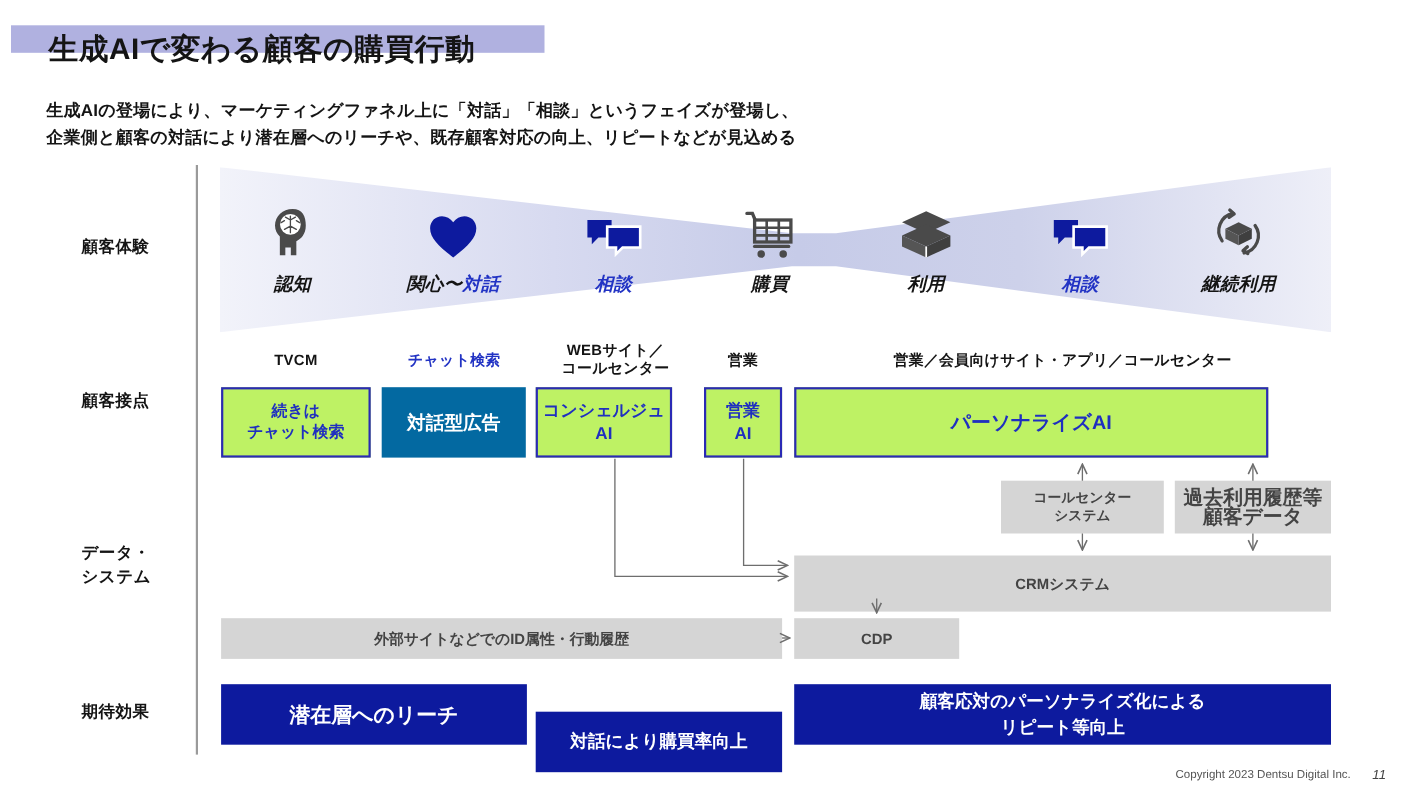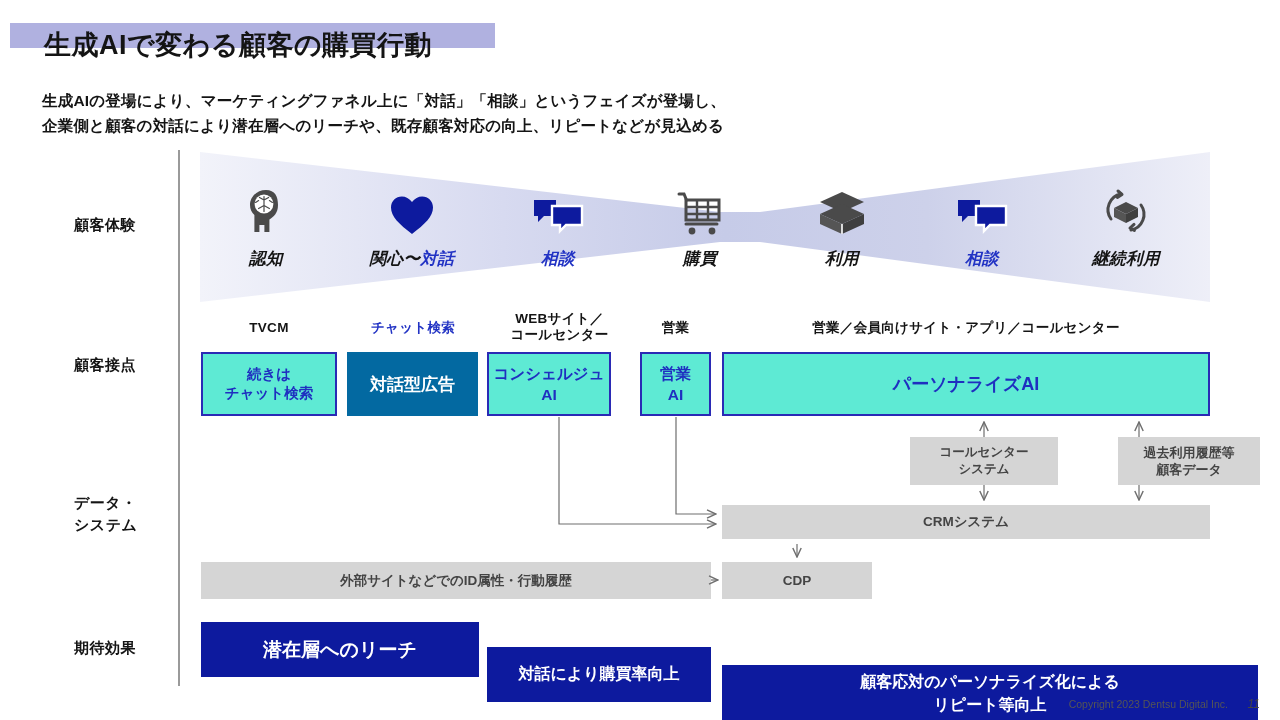--- a/index.html
+++ b/index.html
@@ -37,21 +37,21 @@
   .lbl-dark{color:#141414;}
   .lbl-blue{color:#2233c4;}
 
   
   .tp-head{position:absolute;text-align:center;font-size:13.5px;font-weight:bold;line-height:16px;letter-spacing:.3px;}
   .tp-head.dark{color:#141414;}
   .tp-head.blue{color:#2233c4;}
 
   
   .box{position:absolute;box-sizing:border-box;display:flex;align-items:center;justify-content:center;text-align:center;}
-  .box-outline{border:2px solid #2a2ab5;background:#5eead4;color:#1f2fc0;font-weight:bold;}
+  .box-outline{border:2px solid #2a2ab5;background:#bef264;color:#1f2fc0;font-weight:bold;}
   .box-filled{background:#0369a1;color:#ffffff;font-weight:bold;}
   .box-gray{background:#d5d5d5;color:#444;font-weight:bold;}
   .box-navy{background:#0d1a9e;color:#ffffff;font-weight:bold;}
 
   
   .conns{position:absolute;left:0;top:0;width:1280px;height:720px;pointer-events:none;}
 
   
   .copyright{position:absolute;right:52px;bottom:10px;font-size:10.5px;color:#555;white-space:nowrap;}
   .pageno{position:absolute;right:20px;bottom:9px;font-size:12px;font-style:italic;font-weight:normal;color:#444;}
@@ -203,59 +203,59 @@
     </div>
   </div>
 
   <div class="box box-outline" style="left:640px;top:352px;width:71px;height:64px;font-size:15.5px;line-height:21px;">
     <div>
       <div>営業</div>
       <div>AI</div>
     </div>
   </div>
 
-  <div class="box box-outline" style="left:722px;top:352px;width:488px;height:64px;font-size:18px;">
+  <div class="box box-outline" style="left:722px;top:352px;width:431px;height:64px;font-size:18px;">
     <span>パーソナライズAI</span>
   </div>
 
   <div class="box box-gray" style="left:910px;top:437px;width:148px;height:48px;font-size:12.5px;line-height:17px;">
     <div>
       <div>コールセンター</div>
       <div>システム</div>
     </div>
   </div>
 
-  <div class="box box-gray" style="left:1118px;top:437px;width:142px;height:48px;font-size:13px;line-height:17px;">
+  <div class="box box-gray" style="left:1068px;top:437px;width:142px;height:48px;font-size:18px;line-height:17px;">
     <div>
       <div>過去利用履歴等</div>
       <div>顧客データ</div>
     </div>
   </div>
 
-  <div class="box box-gray" style="left:722px;top:505px;width:488px;height:34px;font-size:13.5px;">
+  <div class="box box-gray" style="left:722px;top:505px;width:488px;height:51px;font-size:13.5px;">
     <span>CRMシステム</span>
   </div>
 
   <div class="box box-gray" style="left:201px;top:562px;width:510px;height:37px;font-size:13.5px;">
     <span>外部サイトなどでのID属性・行動履歴</span>
   </div>
 
   <div class="box box-gray" style="left:722px;top:562px;width:150px;height:37px;font-size:13.5px;">
     <span>CDP</span>
   </div>
 
   <div class="box box-navy" style="left:201px;top:622px;width:278px;height:55px;font-size:19px;">
     <span>潜在層へのリーチ</span>
   </div>
 
   <div class="box box-navy" style="left:487px;top:622px;width:224px;height:55px;font-size:16px;margin-top:25px;">
     <span>対話により購買率向上</span>
   </div>
 
-  <div class="box box-navy" style="left:722px;top:622px;width:536px;height:55px;font-size:16px;line-height:23px;margin-top:43px;">
+  <div class="box box-navy" style="left:722px;top:622px;width:488px;height:55px;font-size:16px;line-height:23px;">
     <div>
       <div>顧客応対のパーソナライズ化による</div>
       <div>リピート等向上</div>
     </div>
   </div>
 
   <svg class="conns">
     <defs>
       <marker id="ah" markerWidth="9" markerHeight="9" refX="8" refY="4.5" orient="auto">
         <path d="M0.5,1 L8,4.5 L0.5,8" fill="none" stroke="#6e6e6e" stroke-width="1.2"></path>

